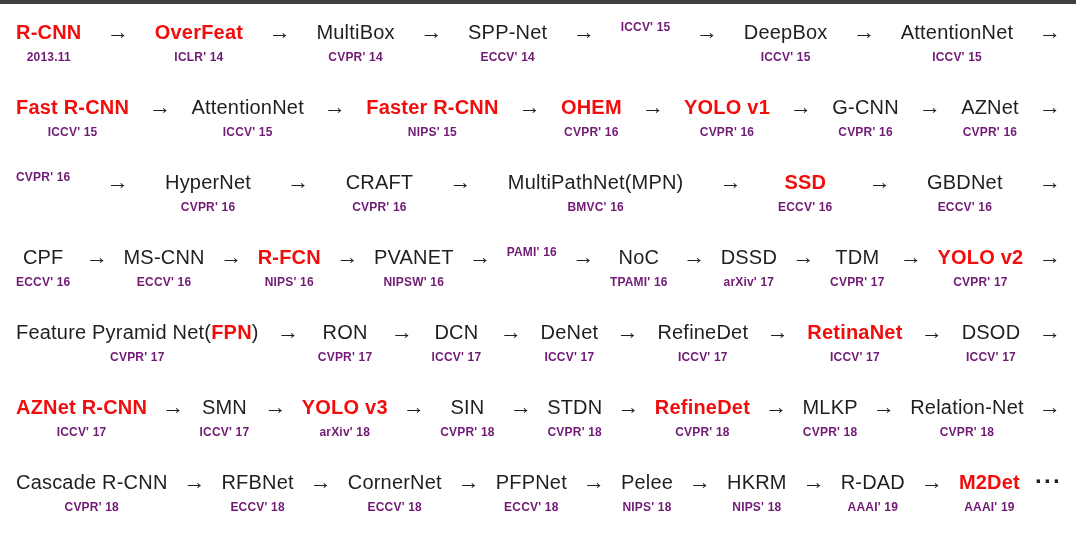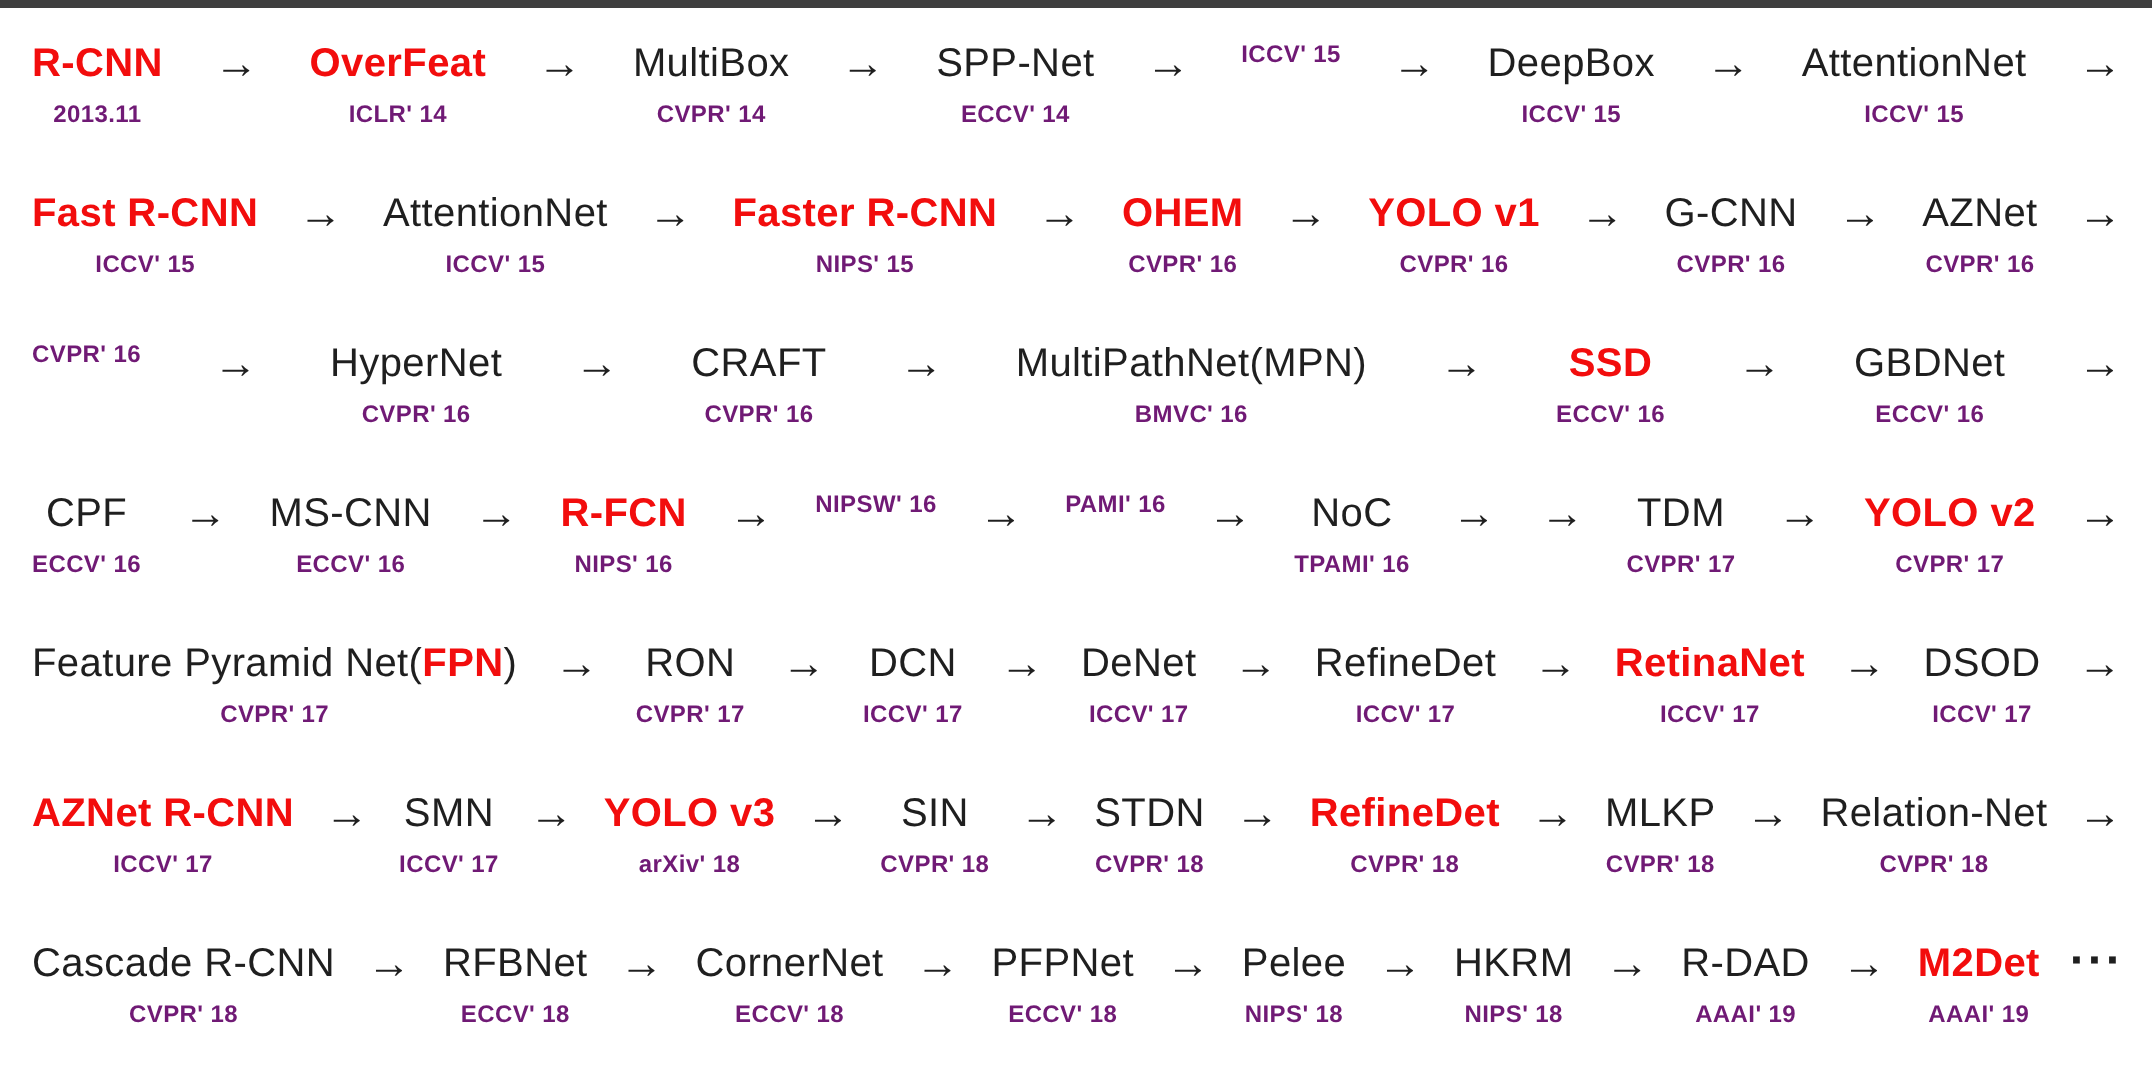--- a/index.html
+++ b/index.html
@@ -191,32 +191,37 @@
           <div class="name"><span>MS-CNN</span></div>
           <div class="venue">ECCV' 16</div>
         </div>
         <span class="arrow">→</span>
         <div class="item">
           <div class="name"><span class="redpart">R-FCN</span></div>
           <div class="venue">NIPS' 16</div>
         </div>
         <span class="arrow">→</span>
         <div class="item">
+          <div class="name"><span>PVANET</span></div>
           <div class="venue">NIPSW' 16</div>
         </div>
         <span class="arrow">→</span>
         <div class="item">
           <div class="venue">PAMI' 16</div>
         </div>
         <span class="arrow">→</span>
         <div class="item">
           <div class="name"><span>NoC</span></div>
           <div class="venue">TPAMI' 16</div>
         </div>
         <span class="arrow">→</span>
+        <div class="item">
+          <div class="name"><span>DSSD</span></div>
+          <div class="venue">arXiv' 17</div>
+        </div>
         <span class="arrow">→</span>
         <div class="item">
           <div class="name"><span>TDM</span></div>
           <div class="venue">CVPR' 17</div>
         </div>
         <span class="arrow">→</span>
         <div class="item">
           <div class="name"><span class="redpart">YOLO v2</span></div>
           <div class="venue">CVPR' 17</div>
         </div>

